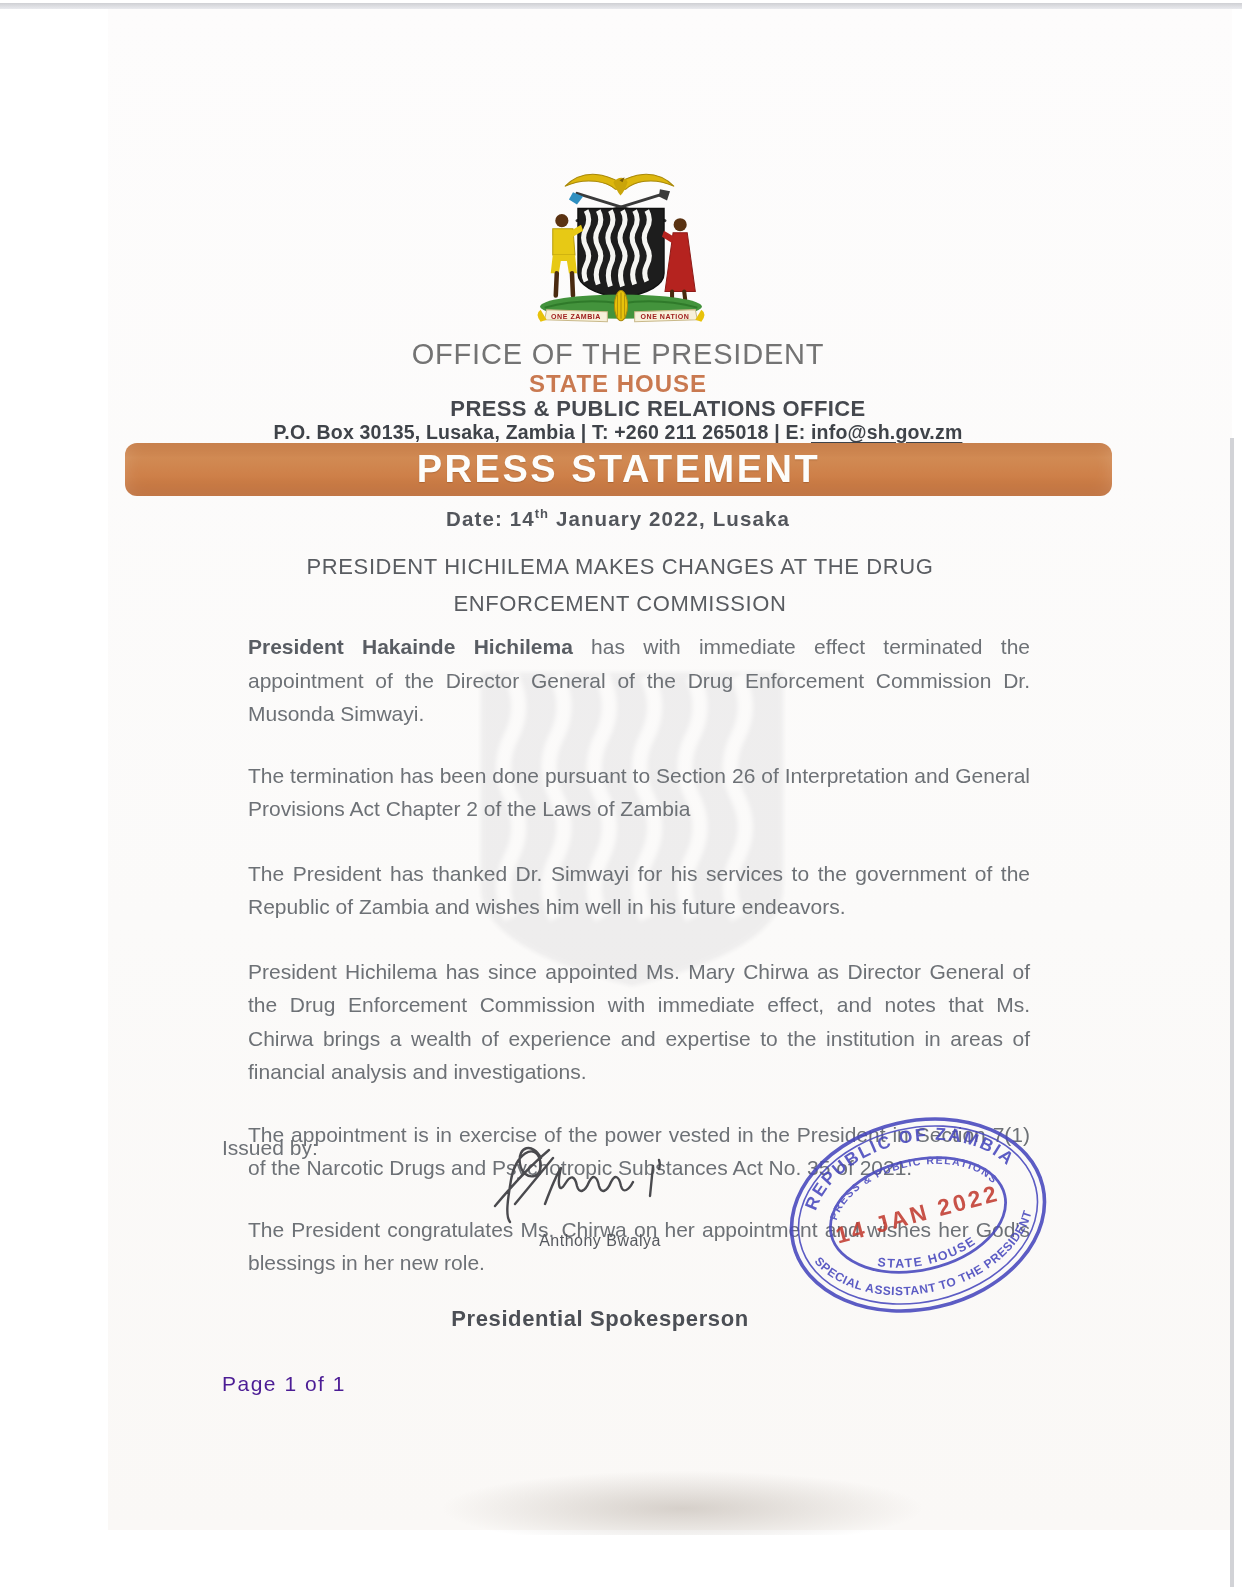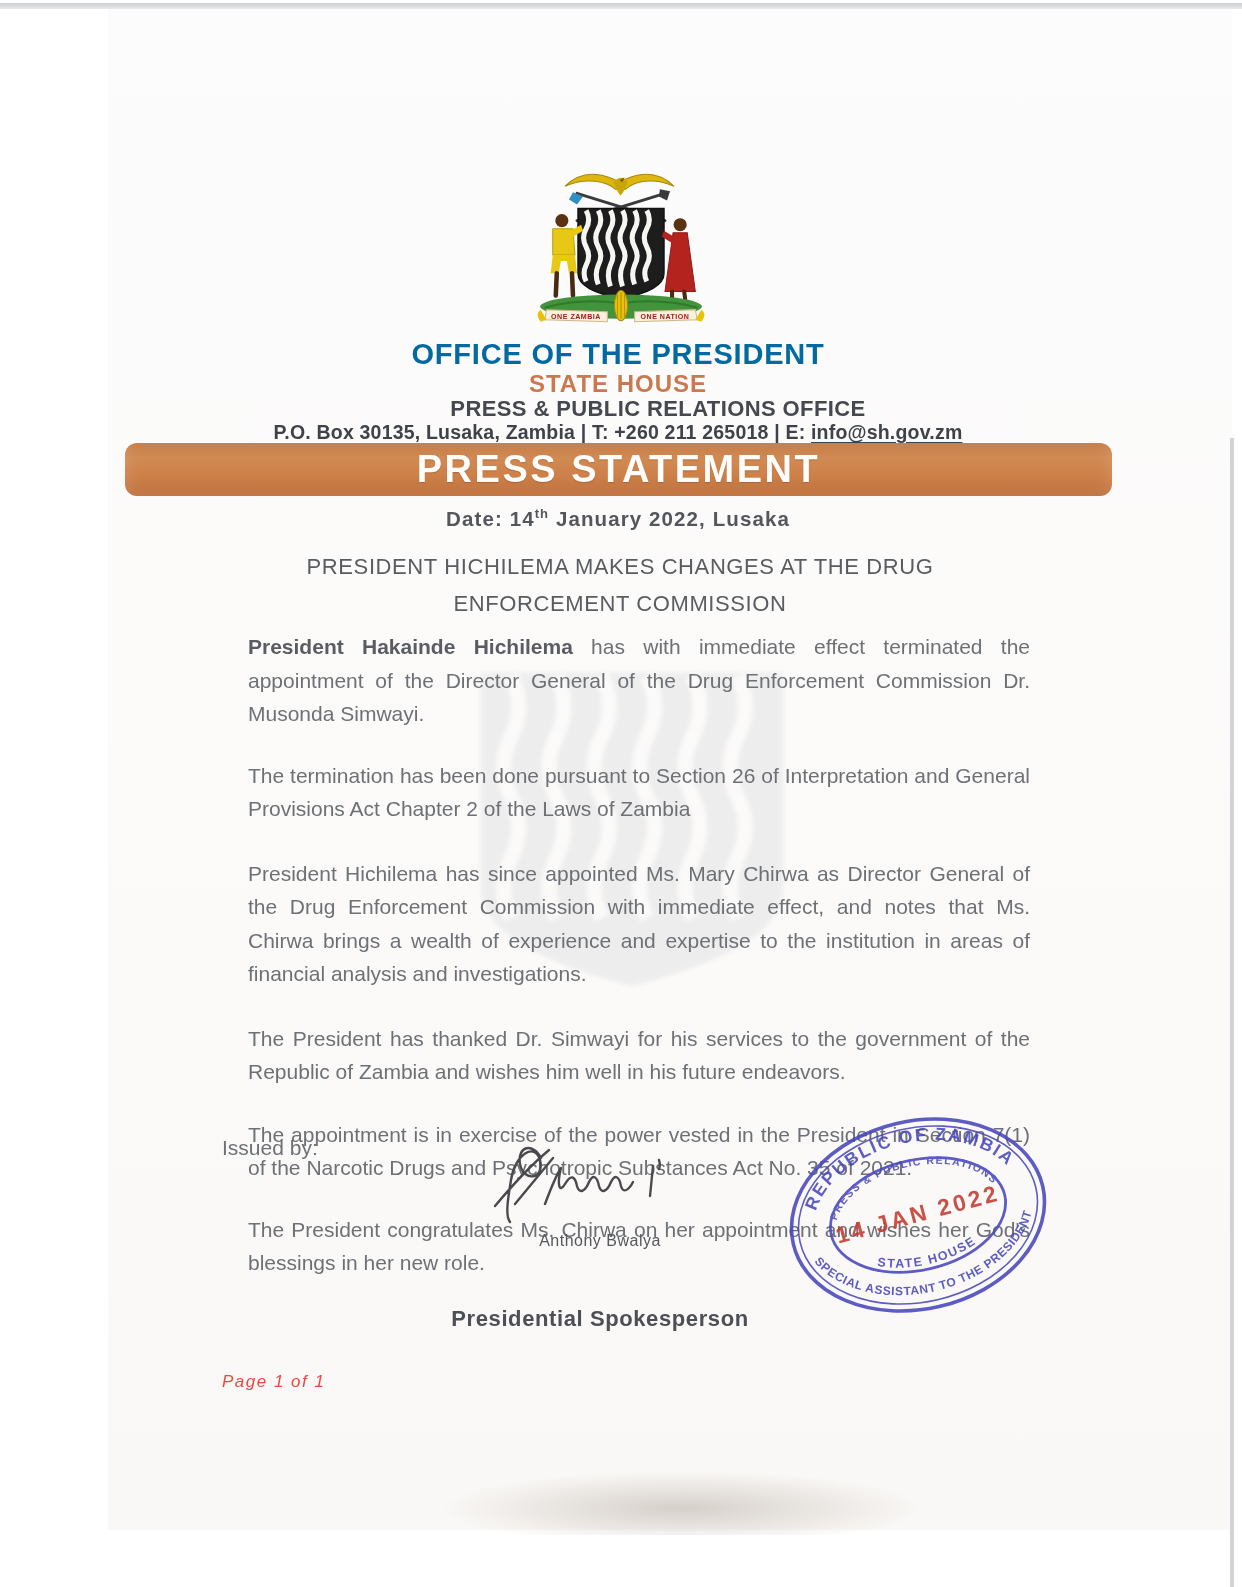--- a/index.html
+++ b/index.html
@@ -11,21 +11,21 @@
   .scan-top-edge{position:absolute;top:3px;left:0;width:1242px;height:6px;
     background:linear-gradient(180deg,#cfd0d4,#e9eaee);}
   .scan-right-edge{position:absolute;top:438px;left:1230px;width:4px;height:1149px;
     background:#d2d3d7;}
   .sheet-tint{position:absolute;left:108px;top:9px;width:1124px;height:1521px;
     background:linear-gradient(180deg,#fdfcfc 0%,#fbfaf9 60%,#faf8f6 100%);}
   .bottom-shadow{position:absolute;left:360px;top:1440px;width:620px;height:95px;
     background:radial-gradient(ellipse 54% 55% at 52% 72%,rgba(130,115,100,.30),rgba(130,115,100,0) 72%);}
   
   .center-line{position:absolute;left:0;width:1236px;text-align:center;}
-  .office{top:338px;font-size:29px;font-weight:bold;color:#0369a1;letter-spacing:.8px;}
+  .office{top:338px;font-size:29px;font-weight:normal;color:#737373;letter-spacing:.8px;}
   .statehouse{top:370px;font-size:24px;font-weight:bold;color:#c97950;letter-spacing:1px;}
   .pressoffice{top:396px;font-size:22px;font-weight:bold;color:#45484e;letter-spacing:.4px;}
   .contact{top:421px;font-size:19.5px;font-weight:bold;color:#3f4349;letter-spacing:.2px;}
   .contact .email{text-decoration:underline;text-underline-offset:3px;}
   
   .banner{position:absolute;left:125px;top:443px;width:987px;height:53px;border-radius:12px;
     background:linear-gradient(180deg,#c47740 0%,#d18a53 28%,#ce8049 62%,#bd6d39 100%);
     box-shadow:inset 0 0 18px rgba(255,255,255,.15);}
   .banner-label{width:100%;text-align:center;line-height:53px;font-size:38px;font-weight:bold;
     color:#fdfdfb;letter-spacing:2.5px;text-shadow:0 1px 1px rgba(120,60,20,.35);}
@@ -38,21 +38,21 @@
     font-size:21px;line-height:33.5px;color:#6d7176;text-align:justify;margin-left:26px;}
   .body-copy p{margin:0 0 28px 0;}
   .body-copy b{color:#595d63;}
   .issued{position:absolute;left:222px;top:1136px;font-size:21px;color:#6d7176;}
   
   .sig{position:absolute;left:455px;top:1138px;width:290px;height:105px;}
   .sig-name{position:absolute;left:450px;top:1232px;width:300px;text-align:center;
     font-size:16px;color:#55585e;letter-spacing:.5px;}
   .sig-role{position:absolute;left:430px;top:1306px;width:340px;text-align:center;
     font-size:22px;font-weight:bold;color:#4c4f55;letter-spacing:.6px;}
-  .pagenum{position:absolute;left:222px;top:1372px;font-size:17px;color:#ef4444;letter-spacing:1.5px;font-style:italic;}
+  .pagenum{position:absolute;left:222px;top:1372px;font-size:21px;color:#4c1d95;letter-spacing:1.5px;}
   
   .stamp{position:absolute;left:786px;top:1116px;width:264px;height:198px;
     transform:rotate(-13deg);opacity:.88;}
   
   .coa{position:absolute;left:532px;top:160px;width:178px;height:182px;}
   .watermark{position:absolute;left:462px;top:648px;width:340px;height:370px;
     opacity:.055;filter:blur(2px);}
 </style>
 </head>
 <body>
@@ -152,22 +152,22 @@
     <div class="banner-label">PRESS STATEMENT</div>
   </div>
 
   <div class="center-line dateline" style="position:absolute;"><span>Date: 14</span><sup>th</sup><span> January 2022, Lusaka</span></div>
 
   <div class="doc-title">PRESIDENT HICHILEMA MAKES CHANGES AT THE DRUG ENFORCEMENT COMMISSION</div>
 
   <div class="body-copy">
     <p><b>President Hakainde Hichilema</b><span> has with immediate effect terminated the appointment of the Director General of the Drug Enforcement Commission Dr. Musonda Simwayi.</span></p>
     <p><span>The termination has been done pursuant to Section 26 of Interpretation and General Provisions Act Chapter 2 of the Laws of Zambia</span></p>
+    <p style="margin-top:31px;"><span>The President has thanked Dr. Simwayi for his services to the government of the Republic of Zambia and wishes him well in his future endeavors.</span></p>
     <p style="margin-top:31px;"><span>President Hichilema has since appointed Ms. Mary Chirwa as Director General of the Drug Enforcement Commission with immediate effect, and notes that Ms. Chirwa brings a wealth of experience and expertise to the institution in areas of financial analysis and investigations.</span></p>
-    <p style="margin-top:31px;"><span>The President has thanked Dr. Simwayi for his services to the government of the Republic of Zambia and wishes him well in his future endeavors.</span></p>
     <p style="margin-top:29px;"><span>The appointment is in exercise of the power vested in the President in Section 7(1) of the Narcotic Drugs and Psychotropic Substances Act No. 35 of 2021.</span></p>
     <p><span>The President congratulates Ms. Chirwa on her appointment and wishes her God's blessings in her new role.</span></p>
   </div>
 
   <div class="issued">Issued by:</div>
 
   <svg class="sig" viewBox="0 0 290 105">
     <path d="M86 20 C78 4 62 8 65 26 C68 44 90 42 85 22 C80 4 60 16 56 42 C53 60 50 78 55 84
              M40 68 C60 44 82 22 94 12
              M60 66 L98 20

